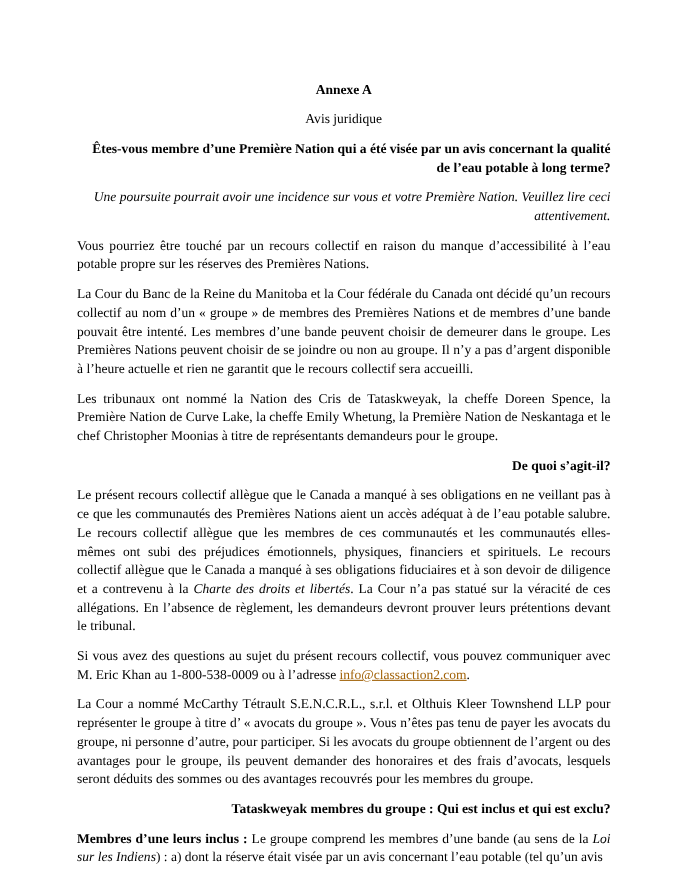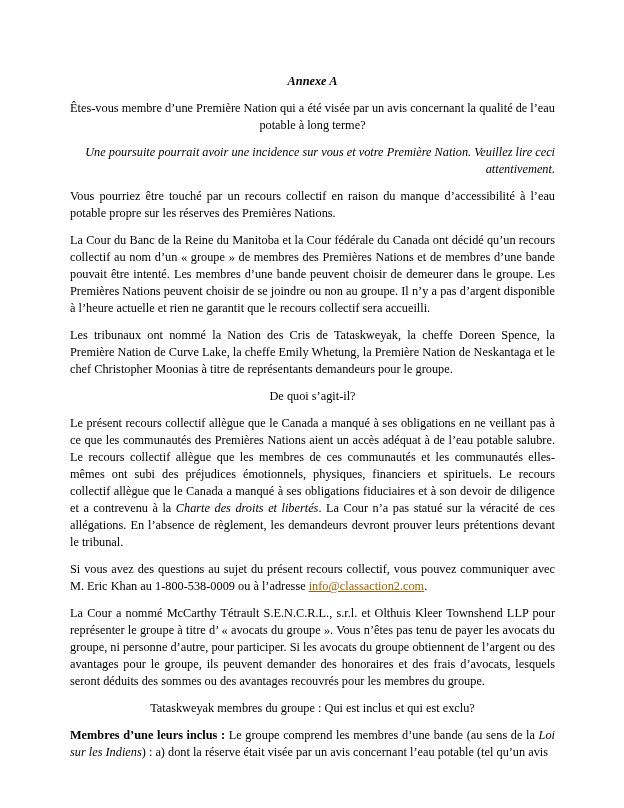--- a/index.html
+++ b/index.html
@@ -16,43 +16,44 @@
     font-family: "Liberation Serif", "DejaVu Serif", serif;
     font-size: 12.3px;
     line-height: 17px;
     box-sizing: border-box;
     padding: 73px 69px 0 70px;
     overflow: hidden;
   }
   .center { text-align: center; }
   .bold { font-weight: bold; }
   .italic { font-style: italic; text-align: right; }
-  .block { margin: 0 0 10px 0; font-style: italic; }
+  .block { margin: 0 0 10px 0; }
   .para {
     text-align: justify;
     margin: 0 0 10px 0;
   }
   .heading {
-    font-weight: normal;
-    text-align: center;
+    font-weight: bold;
+    text-align: right;
     margin: 0 0 10px 0;
   }
   .email-link {
     color: #a16207;
     text-decoration: underline;
     cursor: pointer;
   }
 </style>
 </head>
 <body>
 
 <div class="page">
 
   <div class="block center bold">Annexe A</div>
 
+  <div class="block center">Avis juridique</div>
 
   <div class="heading">Êtes-vous membre d’une Première Nation qui a été visée par un avis concernant la qualité de l’eau potable à long terme?</div>
 
   <div class="block center italic">Une poursuite pourrait avoir une incidence sur vous et votre Première Nation. Veuillez lire ceci attentivement.</div>
 
   <p class="para">Vous pourriez être touché par un recours collectif en raison du manque d’accessibilité à l’eau potable propre sur les réserves des Premières Nations.</p>
 
   <p class="para">La Cour du Banc de la Reine du Manitoba et la Cour fédérale du Canada ont décidé qu’un recours collectif au nom d’un « groupe » de membres des Premières Nations et de membres d’une bande pouvait être intenté. Les membres d’une bande peuvent choisir de demeurer dans le groupe. Les Premières Nations peuvent choisir de se joindre ou non au groupe. Il n’y a pas d’argent disponible à l’heure actuelle et rien ne garantit que le recours collectif sera accueilli.</p>
 
   <p class="para">Les tribunaux ont nommé la Nation des Cris de Tataskweyak, la cheffe Doreen Spence, la Première Nation de Curve Lake, la cheffe Emily Whetung, la Première Nation de Neskantaga et le chef Christopher Moonias à titre de représentants demandeurs pour le groupe.</p>

